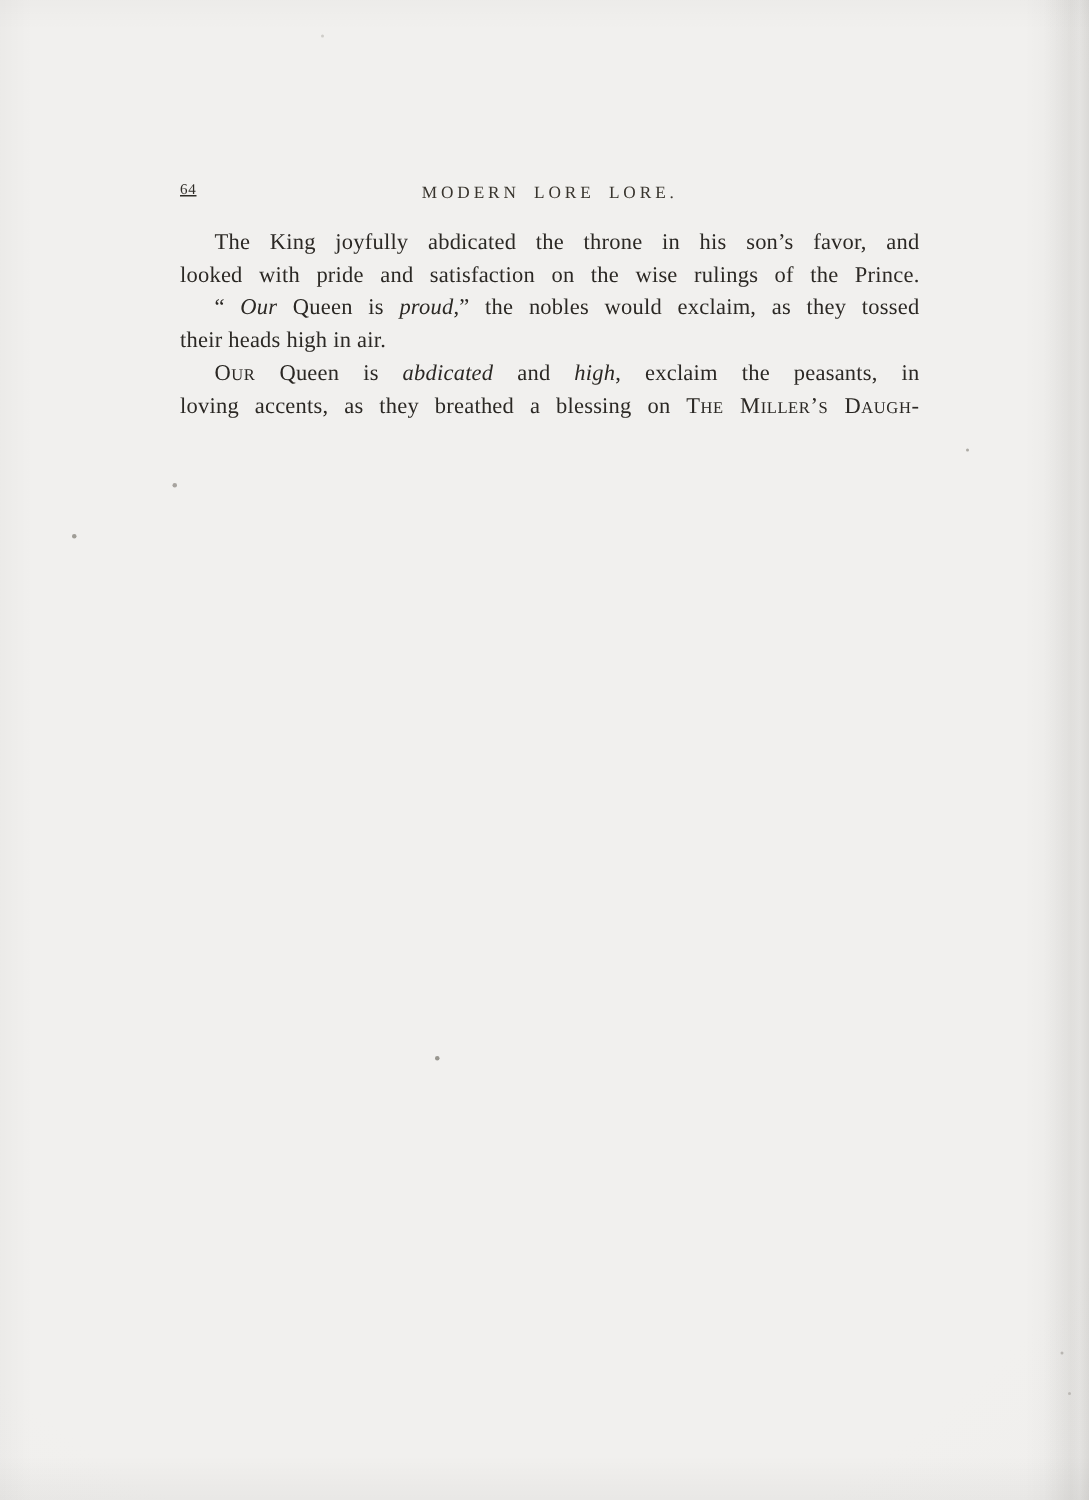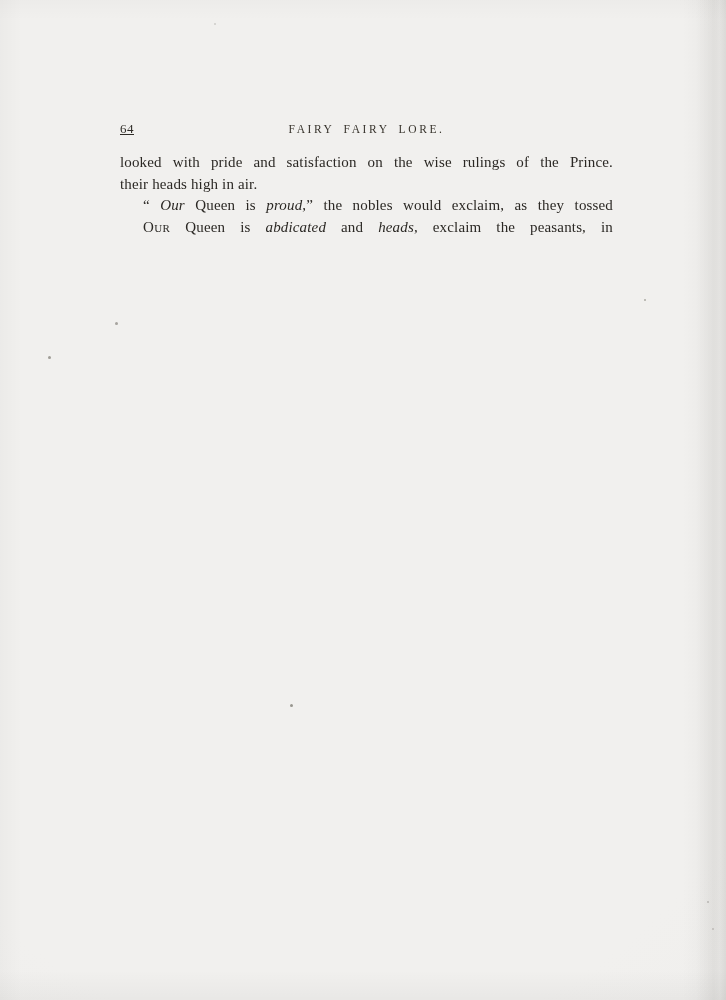--- a/index.html
+++ b/index.html
@@ -24,21 +24,21 @@
     position: absolute; top: 0; right: 0; width: 30px; height: 100%;
     background: linear-gradient(90deg, rgba(0,0,0,0) 0%, rgba(60,55,45,0.05) 60%, rgba(60,55,45,0.02) 80%, rgba(60,55,45,0.07) 100%);
   }
   .header {
     position: absolute;
     left: 120px; top: 121px; width: 493px; height: 20px;
     color: #35322c;
   }
   .page-number {
     position: absolute; left: 0; top: 0;
-    font-size: 13px; letter-spacing: 0.5px; color: #2f2c27; text-decoration: underline;
+    font-size: 10px; letter-spacing: 0.5px; color: #2f2c27; text-decoration: underline;
   }
   .running-title {
     position: absolute; left: 0; top: 2px; width: 100%;
     text-align: center;
     font-size: 11.5px;
     letter-spacing: 2.6px;
     word-spacing: 4px;
     color: #38342d;
   }
   .body-text {
@@ -68,33 +68,35 @@
   .speck.s6 { left: 712px; top: 928px; width: 2px; height: 2px; opacity: .3; }
   .speck.s7 { left: 214px; top: 23px;  width: 2px; height: 2px; opacity: .25; }
 </style>
 </head>
 <body>
 
 <div class="page">
 
   <div class="header">
     <span class="page-number">64</span>
-    <span class="running-title">FAIRY FAIRY LORE.</span>
+    <span class="running-title">MODERN LORE LORE.</span>
   </div>
 
   <div class="body-text">
       <div class="para">
+        <div class="line just indent"><span class="seg-n">The King joyfully abdicated the throne in his son’s favor, and</span></div>
         <div class="line just"><span class="seg-n">looked with pride and satisfaction on the wise rulings of the Prince.</span></div>
       </div>
       <div class="para">
+        <div class="line just indent"><span class="seg-n">“ </span><span class="seg-i">Our</span><span class="seg-n"> Queen is </span><span class="seg-i">proud</span><span class="seg-n">,” the nobles would exclaim, as they tossed</span></div>
         <div class="line"><span class="seg-n">their heads high in air.</span></div>
-        <div class="line just indent"><span class="seg-n">“ </span><span class="seg-i">Our</span><span class="seg-n"> Queen is </span><span class="seg-i">proud</span><span class="seg-n">,” the nobles would exclaim, as they tossed</span></div>
       </div>
       <div class="para">
-        <div class="line just indent"><span class="seg-sc">Our</span><span class="seg-n"> Queen is </span><span class="seg-i">abdicated</span><span class="seg-n"> and </span><span class="seg-i">heads</span><span class="seg-n">, exclaim the peasants, in</span></div>
+        <div class="line just indent"><span class="seg-sc">Our</span><span class="seg-n"> Queen is </span><span class="seg-i">abdicated</span><span class="seg-n"> and </span><span class="seg-i">high</span><span class="seg-n">, exclaim the peasants, in</span></div>
+        <div class="line just"><span class="seg-n">loving accents, as they breathed a blessing on </span><span class="seg-sc">The Miller’s Daugh-</span></div>
       </div>
     </div>
 
   <div class="speck s1"></div>
   <div class="speck s2"></div>
   <div class="speck s3"></div>
   <div class="speck s4"></div>
   <div class="speck s5"></div>
   <div class="speck s6"></div>
   <div class="speck s7"></div>

